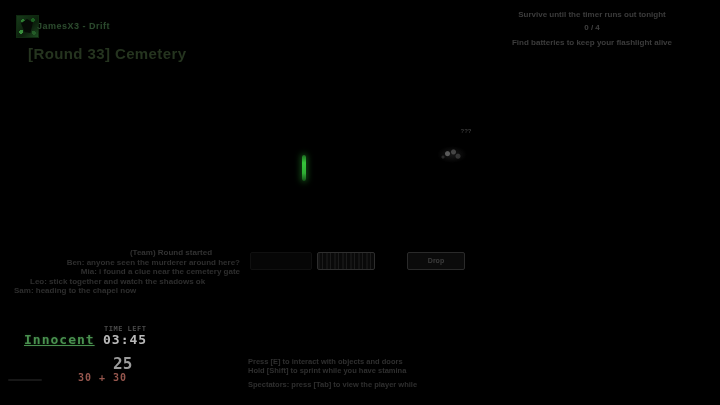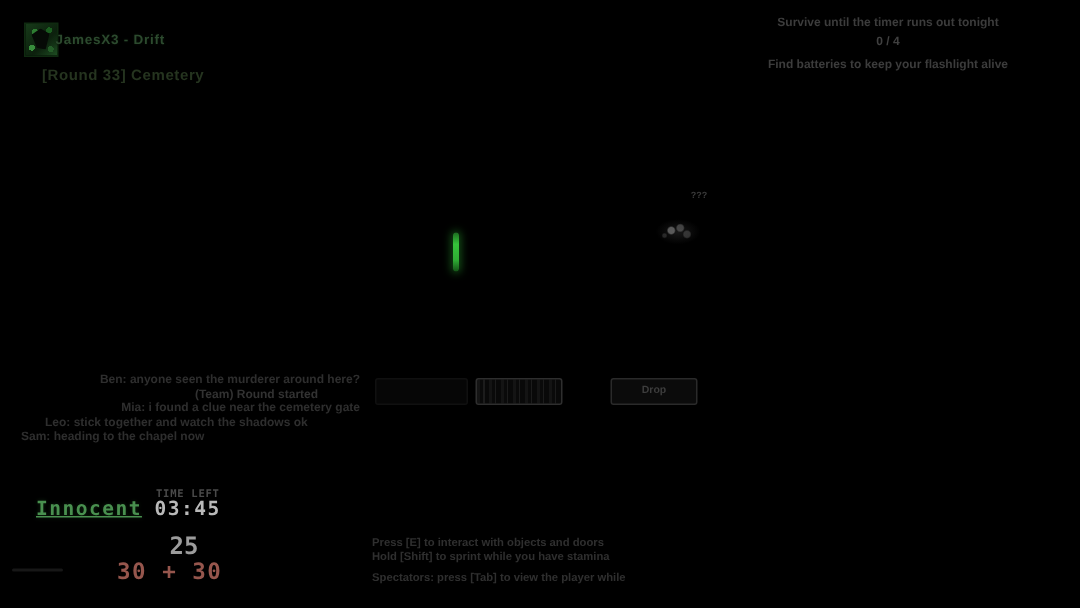--- a/index.html
+++ b/index.html
@@ -23,21 +23,21 @@
   #avatar .silhouette{
     position:absolute;left:4px;top:3px;width:12px;height:14px;
     background:#060a06;
     clip-path:polygon(50% 0,100% 25%,78% 100%,30% 92%,0 30%);
   }
   #player-name{
     left:37px;top:21px;font-size:9px;color:#2c4a2e;letter-spacing:.5px;
     text-shadow:0 0 2px #0a140a;
   }
   #round-line{
-    left:28px;top:45px;font-size:10px;color:#25341f;letter-spacing:.4px;
+    left:28px;top:45px;font-size:15px;color:#25341f;letter-spacing:.4px;
   }
 
   
   #objective{
     left:470px;top:10px;width:244px;text-align:center;color:#3c3c3c;
     font-size:8px;line-height:10px;
   }
   #objective .obj-line{margin-bottom:3px;}
   #objective .obj-mid{font-size:8px;color:#404040;margin-bottom:5px;}
 
@@ -106,21 +106,21 @@
   #timer-caption{
     position:absolute;left:104px;top:3px;font-size:7px;color:#4a4a4a;letter-spacing:.5px;
   }
   #timer-value{
     position:absolute;left:103px;top:10px;font-size:13px;color:#b9b9b9;letter-spacing:1px;
   }
   #alive-count{
     position:absolute;left:113px;top:32px;font-size:16px;color:#9c9c9c;
   }
   #coins-line{
-    position:absolute;left:78px;top:50px;font-size:15px;color:#96564d;letter-spacing:1px;
+    position:absolute;left:78px;top:50px;font-size:10px;color:#96564d;letter-spacing:1px;
   }
   #hud-dash{
     position:absolute;left:8px;top:57px;width:34px;height:2px;background:#171717;border-radius:1px;
   }
 </style>
 </head>
 <body>
 
 <div id="stage">
 
@@ -135,22 +135,22 @@
     <div class="obj-mid">0 / 4</div>
     <div class="obj-line">Find batteries to keep your flashlight alive</div>
   </div>
 
   <div id="glowstick" class="abs"></div>
 
   <div id="sprite-nametag" class="abs">???</div>
   <div id="sprite" class="abs"></div>
 
   <div id="chat" class="abs">
+    <div class="chat-line c0">(Team) Round started</div>
     <div class="chat-line c1">Ben: anyone seen the murderer around here?</div>
-    <div class="chat-line c0">(Team) Round started</div>
     <div class="chat-line c2">Mia: i found a clue near the cemetery gate</div>
     <div class="chat-line c3">Leo: stick together and watch the shadows ok</div>
     <div class="chat-line c4">Sam: heading to the chapel now</div>
   </div>
 
   <div id="slot-1" class="abs slot"></div>
   <div id="slot-2" class="abs slot"></div>
   <div id="slot-3" class="abs slot">Drop</div>
 
   <div id="instructions" class="abs">

